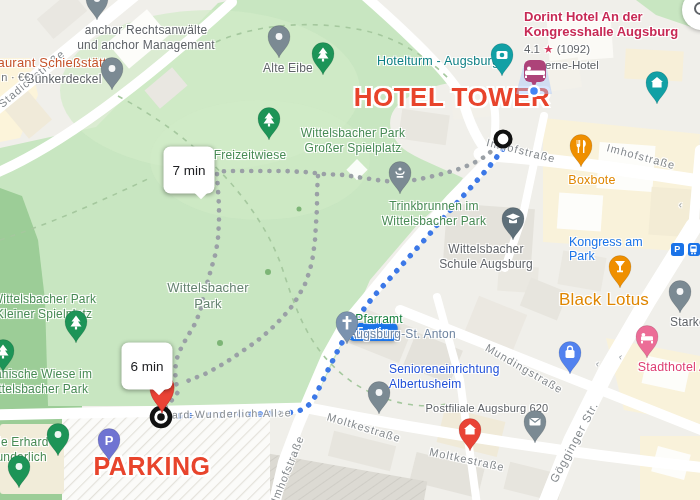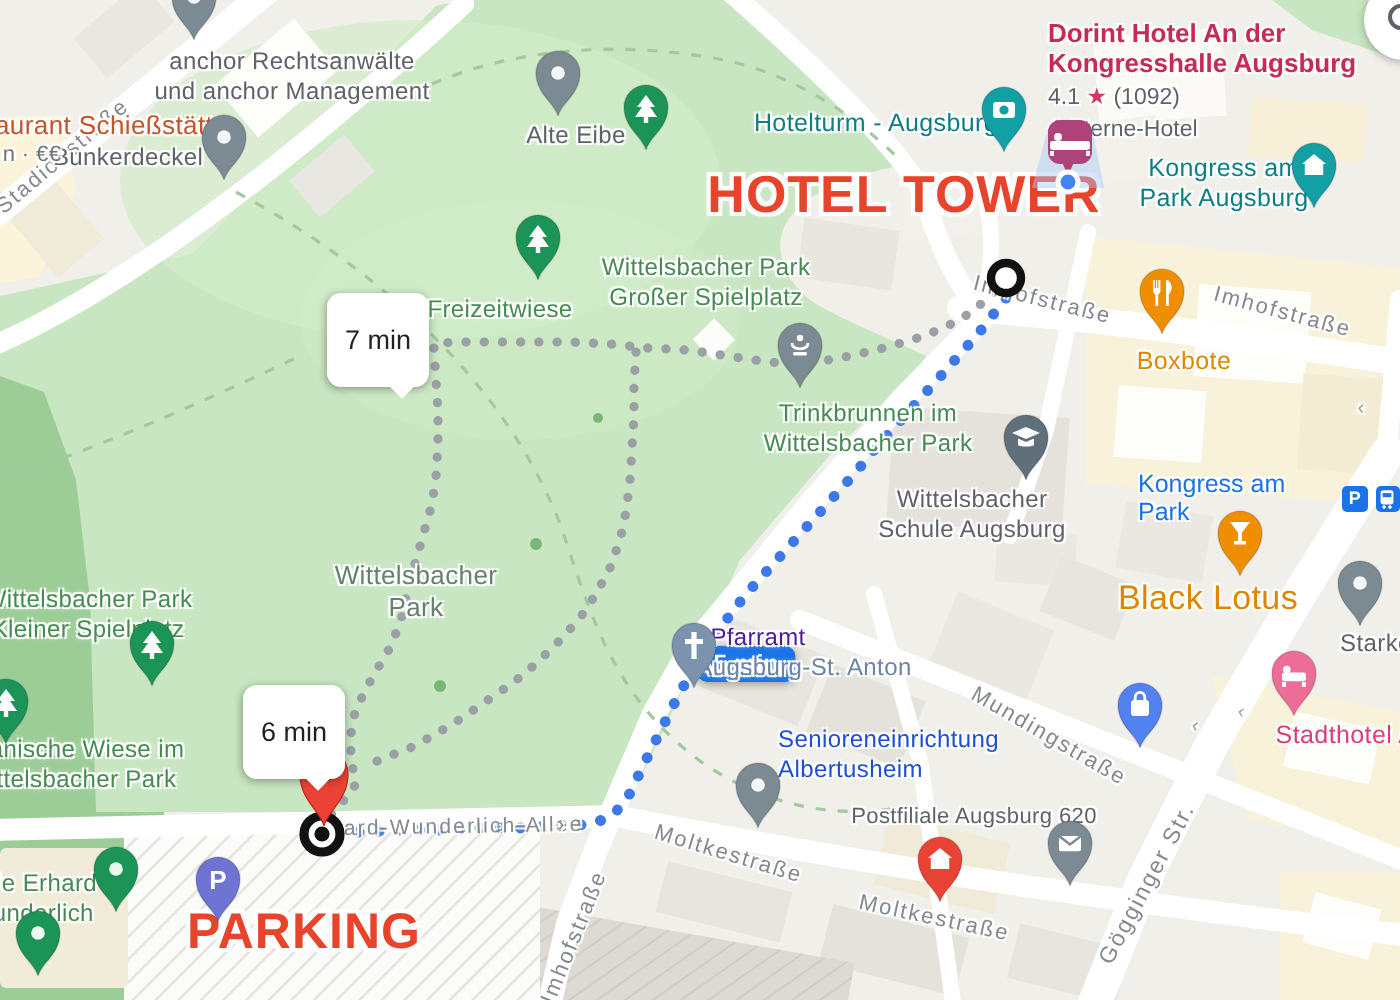--- a/index.html
+++ b/index.html
@@ -189,27 +189,25 @@
       <div class="map-label" style="left: 434px; top: 214px; color: rgb(71, 138, 84); font-size: 12px;">Trinkbrunnen im
 Wittelsbacher Park</div>
       <div class="map-label" style="left: 486px; top: 257px; color: rgb(95, 99, 104); font-size: 12px;">Wittelsbacher
 Schule Augsburg</div>
       <div class="map-label" style="left: 208px; top: 296px; color: rgb(100, 130, 111); font-size: 13px;">Wittelsbacher
 Park</div>
       <div class="map-label" style="left: 44px; top: 307px; color: rgb(71, 138, 84); font-size: 12px;">Wittelsbacher Park
 Kleiner Spielplatz</div>
       <div class="map-label" style="left: 36px; top: 382px; color: rgb(71, 138, 84); font-size: 12px;">Spanische Wiese im
 Wittelsbacher Park</div>
-      <div class="map-label" style="left: 612px; top: 92px; color: rgb(12, 127, 132); font-size: 12.5px;">Kongress am
-Park Augsburg</div>
       <div class="map-label" style="left: 592px; top: 181px; color: rgb(223, 134, 0); font-size: 12.5px;">Boxbote</div>
       <div class="map-label" style="left: 604px; top: 300px; color: rgb(223, 134, 0); font-size: 17px;">Black Lotus</div>
       <div class="map-label" style="left: 688px; top: 322px; color: rgb(95, 99, 104); font-size: 12px;">Starke</div>
       <div class="map-label" style="left: 696px; top: 368px; color: rgb(221, 61, 114); font-size: 12.5px;">Stadthotel Augsburg</div>
-      <div class="map-label" style="left: 379px; top: 319px; color: #4c1d95; font-size: 12px;">Pfarramt</div>
+      <div class="map-label" style="left: 379px; top: 319px; color: #15803d; font-size: 12px;">Pfarramt</div>
       <div class="map-label" style="left: 402px; top: 334px; color: rgb(110, 132, 160); font-size: 12px;">Augsburg-St. Anton</div>
       <div class="map-label left" style="left: 367px; top: 377px; color: #1d4ed8; font-size: 12px; margin-left: 22px;">Senioreneinrichtung
 Albertusheim</div>
       <div class="map-label" style="left: 487px; top: 409px; color: rgb(95, 99, 104); font-size: 11px;">Postfiliale Augsburg 620</div>
       <div class="map-label" style="left: 14px; top: 442px; color: rgb(71, 138, 84); font-size: 12px;">Halle Erhard</div>
       <div class="map-label" style="left: 16px; top: 457px; color: rgb(71, 138, 84); font-size: 12px;">Wunderlich</div>
       <div class="map-label annotation" style="left: 452px; top: 98px; color: rgb(232, 68, 44); font-size: 26px;">HOTEL TOWER</div>
       <div class="map-label annotation" style="left: 152px; top: 466px; color: rgb(232, 68, 44); font-size: 25px;">PARKING</div>
       <div class="pin" style="left: 97px; top: 20px;">
         <svg width="26" height="34" viewBox="-13 -34 26 34" style="color:#7b8a93">

